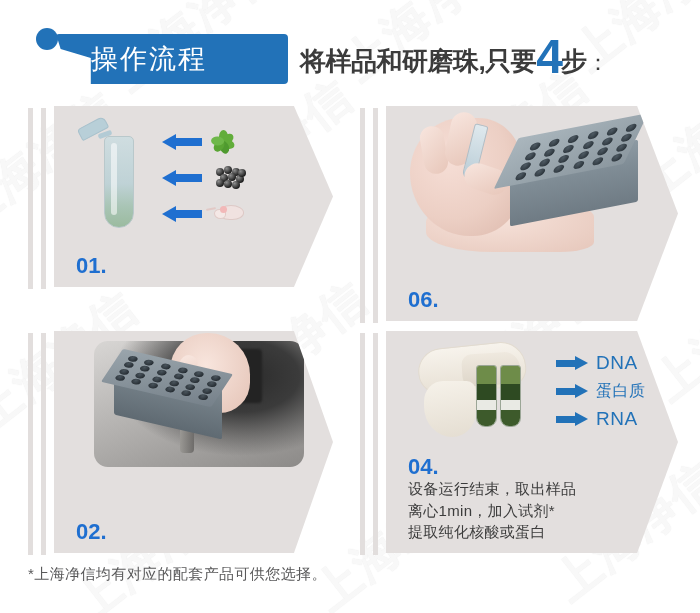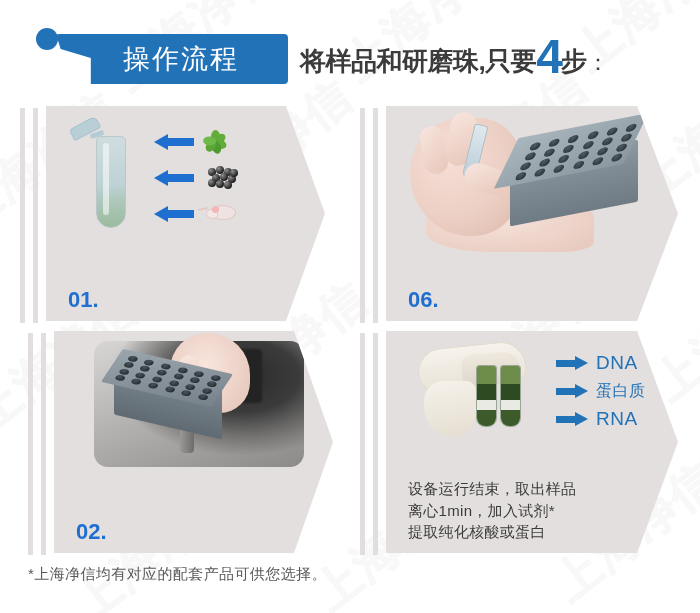--- a/index.html
+++ b/index.html
@@ -58,21 +58,20 @@
     width: 232px; height: 50px;
     background: #2272b8;
     border-radius: 3px 4px 4px 3px;
     clip-path: polygon(0% 0%, 100% 0%, 100% 100%, 15% 100%, 15% 48%, 2% 30%);
   }
   .banner-text {
     position: absolute;
     left: 55px; top: 9px;
     width: 180px; height: 48px;
     line-height: 48px;
-    text-align: center;
     color: #ffffff;
     font-size: 27px;
     font-weight: 500;
     letter-spacing: 2px;
   }
   .headline {
     position: absolute;
     left: 300px; top: 30px;
     height: 56px;
     display: flex;
@@ -93,21 +92,21 @@
   .headline .hl-c { font-size: 22px; font-weight: normal; }
 
   
   .grid {
     position: absolute;
     left: 0; top: 96px;
     width: 700px; height: 460px;
     z-index: 6;
   }
   .card-unit { position: absolute; }
-  .card-unit.p1 { left: 20px;  top: 10px;  width: 305px; height: 215px; }
+  .card-unit.p1 { left: 28px;  top: 10px;  width: 305px; height: 181px; }
   .card-unit.p2 { left: 360px; top: 10px;  width: 318px; height: 215px; }
   .card-unit.p3 { left: 28px;  top: 235px; width: 305px; height: 222px; }
   .card-unit.p4 { left: 360px; top: 235px; width: 318px; height: 222px; }
 
   .bar {
     position: absolute;
     top: 2px;
     width: 5px;
     height: 100%;
     background: #e2dedd;
@@ -706,20 +705,21 @@
               <span class="legend-label cn">蛋白质</span>
             </div>
             <div class="legend-row">
               <span class="arrow-right"></span>
               <span class="legend-label">RNA</span>
             </div>
           </div>
         </div>
       </div>
       <div class="card-body">
+        <div class="step-num">04.</div>
         <div class="step-text">设备运行结束，取出样品
 离心1min，加入试剂*
 提取纯化核酸或蛋白</div>
       </div>
     </div>
   </div>
 
 </div>
 
 <div class="footer">*上海净信均有对应的配套产品可供您选择。</div>

